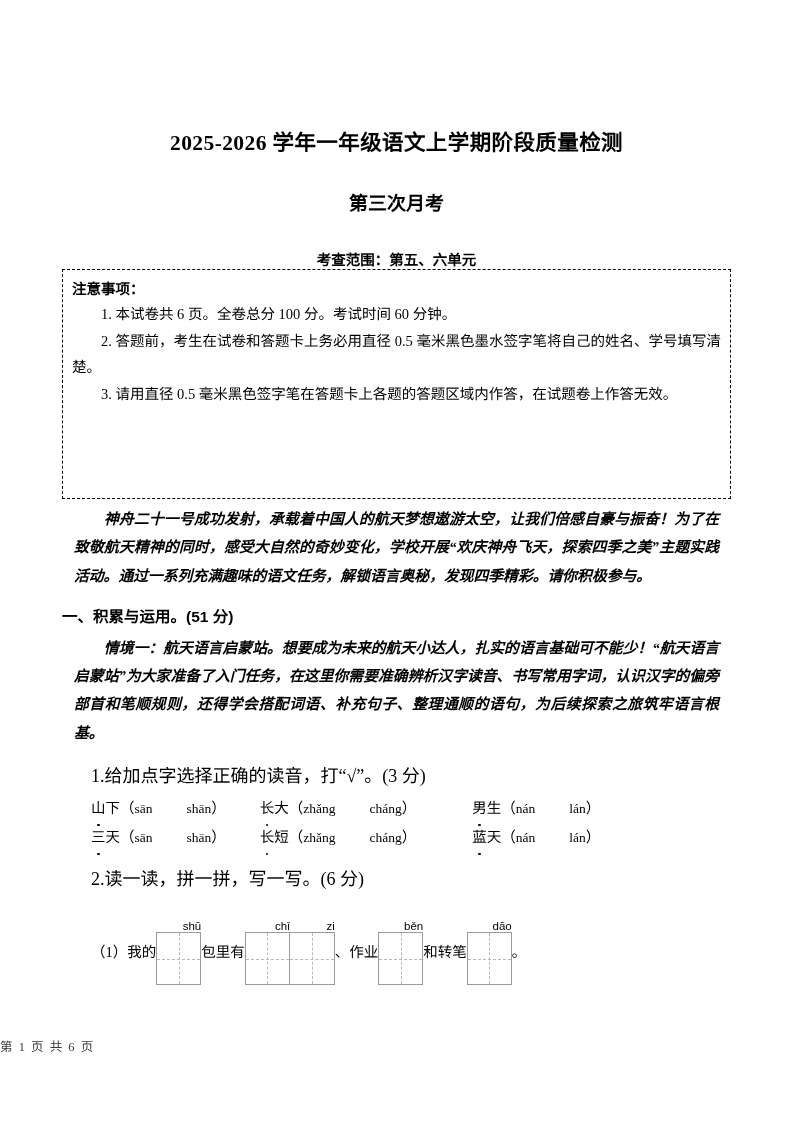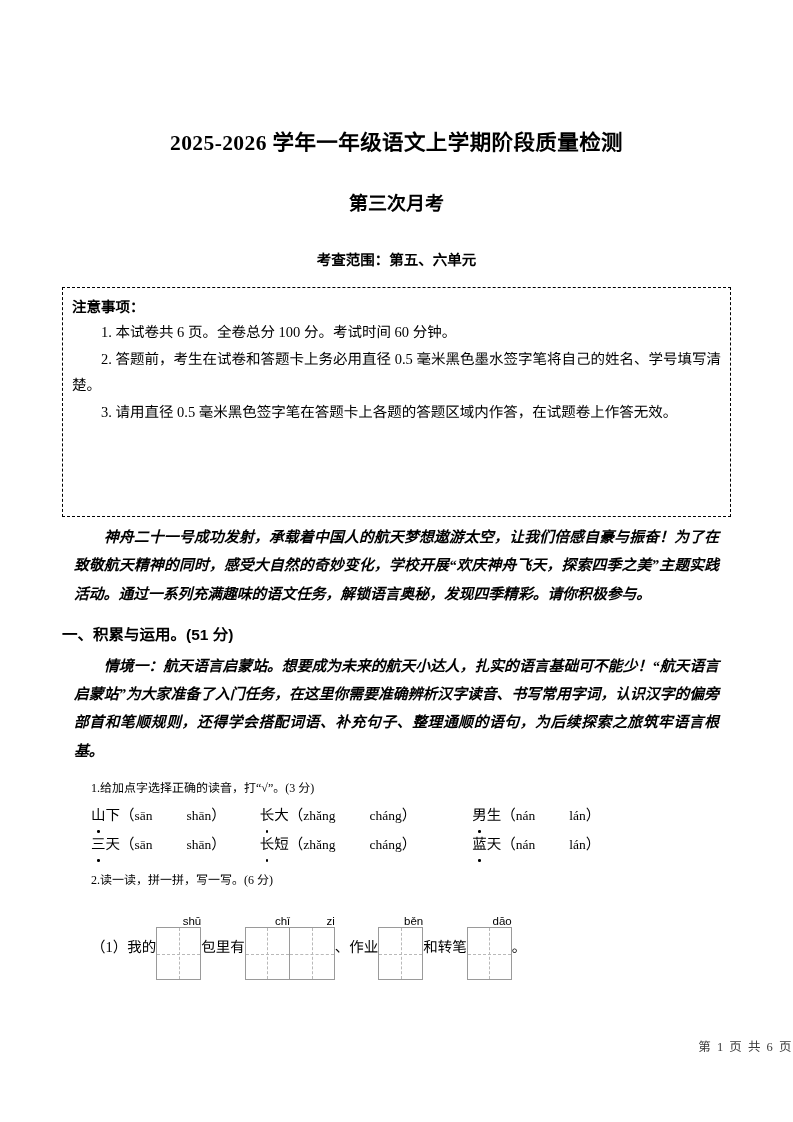--- a/index.html
+++ b/index.html
@@ -48,21 +48,20 @@
     font-size: 14.5px;
     font-weight: bold;
     margin: 0;
     padding-top: 20px;
     line-height: 1.2;
     font-family: "Liberation Serif", "DejaVu Serif", serif;
   }
 
   
   .notice-box {
-    margin-top: 18px;
     border: 1px dashed #000000;
     box-sizing: border-box;
     padding: 8px 9px 9px 9px;
     height: 230px;
   }
   .notice-title {
     font-size: 14.5px;
     font-weight: bold;
     line-height: 1.55;
     margin: 0 0 1px 0;
@@ -95,21 +94,21 @@
     font-weight: bold;
     line-height: 1.9;
     margin: 8px 0 0 0;
     font-family: "Liberation Sans", "DejaVu Sans", sans-serif;
   }
 
   .scenario-para { margin-top: 2px; }
 
   
   .q-line {
-    font-size: 12px;
+    font-size: 18px;
     line-height: 1.95;
     margin: 0;
     padding-left: 29px;
   }
   .q-prompt { margin-top: 10px; }
 
   .choice-row {
     font-size: 14.5px;
     line-height: 2.0;
     padding-left: 29px;
@@ -201,21 +200,21 @@
     left: 50%;
     border-left: 1px dashed #b9b9b9;
   }
 
   
   .footer {
     position: absolute;
     left: 0;
     top: 1036px;
     width: 793px;
-    text-align: right;
+    text-align: left;
     font-size: 12.5px;
     color: #3a3a3a;
     letter-spacing: 1.5px;
   }
 </style>
 </head>
 <body>
 
 <div class="page">
 

